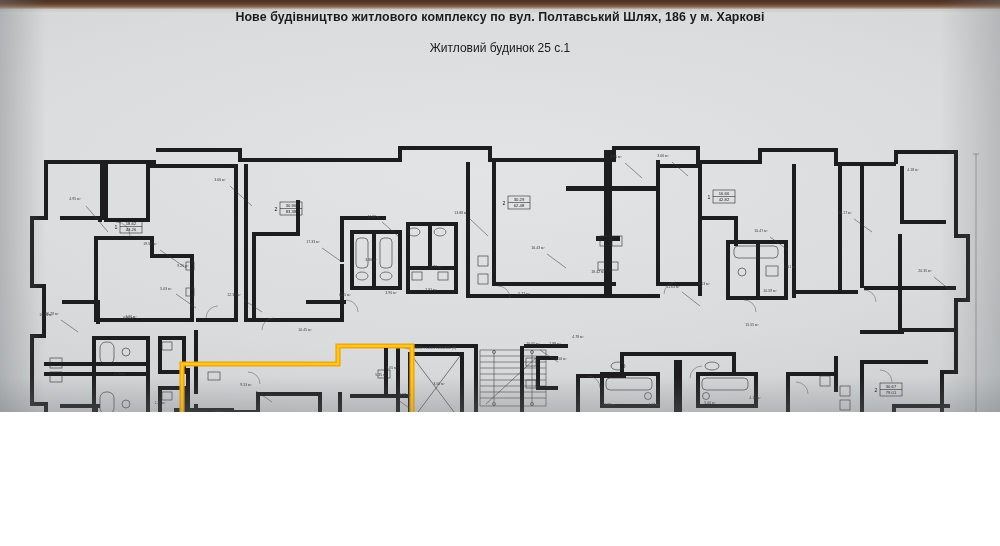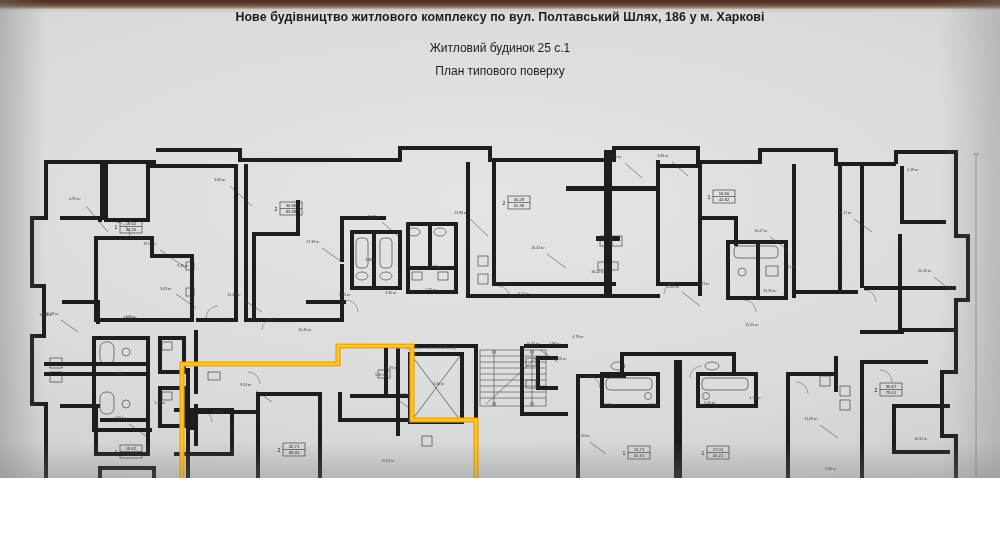--- a/index.html
+++ b/index.html
@@ -1,20 +1,20 @@
 <!DOCTYPE html>
 <html lang="uk"><head>
 <meta charset="utf-8">
 <title>Floor plan</title>
 <style>
   html,body{margin:0;padding:0;background:#ffffff;}
   body{width:1000px;height:546px;overflow:hidden;
        font-family:"Liberation Sans","DejaVu Sans",sans-serif;}
 
-  #page{position:relative;width:1000px;height:478px;
+  #page{position:relative;width:1000px;height:412px;
         background:#d8dadb;overflow:hidden;}
 
   
   #paper{position:absolute;inset:0;
          background:
            radial-gradient(115% 90% at 48% 42%, #e2e4e5 0%, #d9dbdc 48%, #cdd0d1 78%, #c3c6c8 100%);}
   #topedge{position:absolute;left:0;top:0;width:100%;height:9px;
            background:linear-gradient(180deg,#4a2f22 0%,#63402c 45%,#8d7059 78%,#bfb7ae 100%);}
   #topedge2{position:absolute;left:0;top:9px;width:100%;height:5px;
             background:linear-gradient(180deg,#c9c8c4 0%,#dcdddd 100%);opacity:.85;}
@@ -53,21 +53,20 @@
 <body>
 
 <div id="page">
   <div id="paper"></div>
   <div id="topedge"></div>
   <div id="topedge2"></div>
 
   <div id="titleblock">
     <div class="t1">Нове будівництво житлового комплексу по вул. Полтавський Шлях, 186 у м. Харкові</div>
     <div class="t2">Житловий будинок 25 с.1</div>
-    <div class="t3">План типового поверху</div>
   </div>
 
   <div id="draw">
   <svg viewBox="0 0 1000 546" width="1000" height="546" xmlns="http://www.w3.org/2000/svg">
 
     <g class="wall">
 
       <rect x="44" y="160" width="112" height="4"></rect>
       <rect x="156" y="148" width="82" height="4"></rect>
       <rect x="238" y="148" width="4" height="14"></rect>

